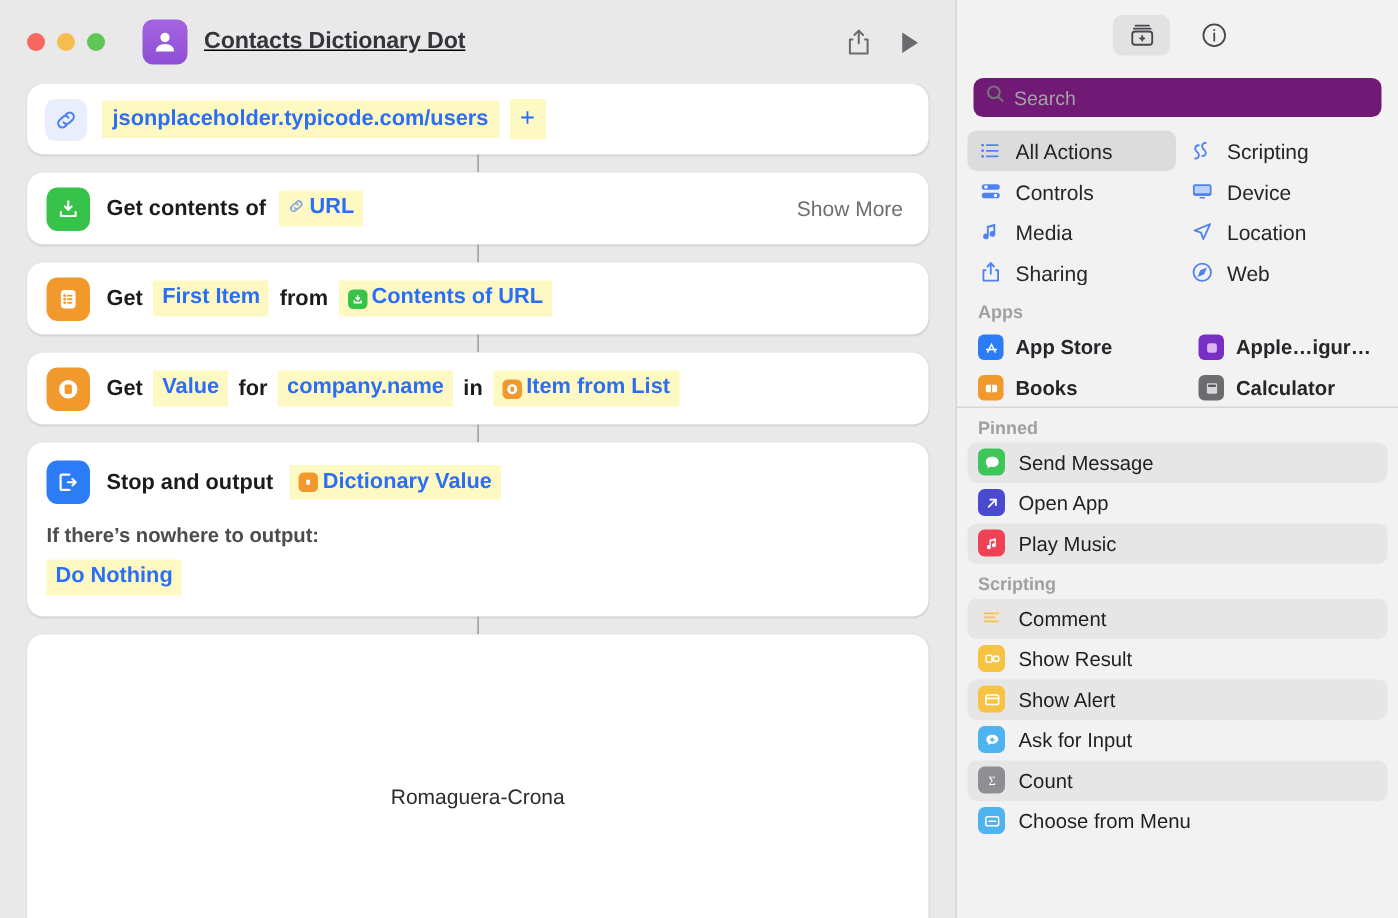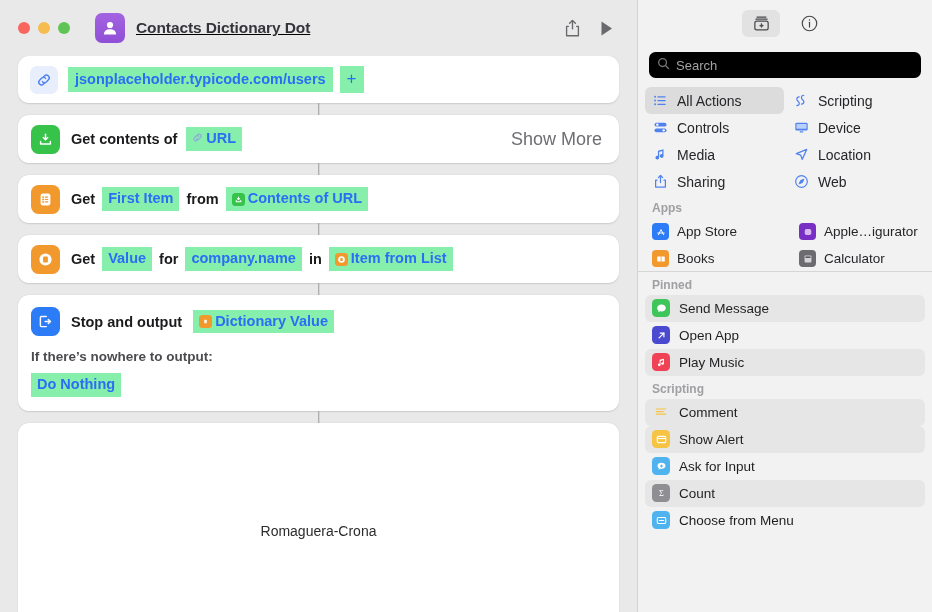--- a/index.html
+++ b/index.html
@@ -125,21 +125,21 @@
     color: #1b1b1d;
     white-space: nowrap;
   }
   .act-row { display: flex; align-items: center; gap: 7px; flex-wrap: nowrap; }
 
   
   .pill {
     display: inline-flex;
     align-items: center;
     gap: 3px;
-    background: #86efac;
+    background: #fef9c3;
     color: #2b6ef6;
     font-size: 14.5px;
     font-weight: 700;
     border-radius: 0;
     padding: 2px 6px;
     white-space: nowrap;
     line-height: 1.35;
   }
   .pill.url-pill { font-size: 14.5px; padding: 2.5px 7px; }
   .pill.plus {
@@ -155,21 +155,21 @@
     display: inline-flex;
     align-items: center;
     justify-content: center;
     flex: 0 0 auto;
   }
   .var-dot.green { background: #37c24a; }
   .var-dot.orange { background: #f2992e; }
 
   .show-more {
     margin-left: auto;
-    font-size: 18px;
+    font-size: 14px;
     color: #6e6e73;
     font-weight: 400;
     padding-right: 4px;
     white-space: nowrap;
   }
   .stop-sub {
     font-size: 13.5px;
     color: #4b4b50;
     font-weight: 700;
     margin-top: 13px;
@@ -201,21 +201,21 @@
   .side-tb-btn {
     width: 38px; height: 27px;
     border-radius: 6px;
     display: flex; align-items: center; justify-content: center;
   }
   .side-tb-btn.active { background: #e2e2e2; }
 
   .search-wrap { padding: 6px 11px 7px 11px; flex: 0 0 auto; }
   .search-box {
     height: 26px;
-    background: #000000;
+    background: #701a75;
     border-radius: 6.5px;
     display: flex;
     align-items: center;
     padding: 0 8px;
     gap: 6px;
   }
   .search-placeholder {
     font-size: 13px;
     color: #a3a3a6;
   }
@@ -248,20 +248,21 @@
     font-weight: 700;
     color: #a0a0a4;
     padding: 6px 14px 3px 14px;
   }
   .app-grid {
     padding: 0 7px;
     display: grid;
     grid-template-columns: 1fr 1fr;
     column-gap: 14px;
     flex: 0 0 auto;
+    font-weight: bold;
   }
   .app-item {
     height: 27px;
     display: flex;
     align-items: center;
     gap: 8px;
     padding: 0 7px;
     border-radius: 6px;
     font-size: 13.5px;
     color: #26262a;
@@ -661,20 +662,29 @@
       <div class="list-row alt">
         <span class="list-ico">
           <svg width="14" height="14" viewBox="0 0 14 14" fill="#f6c343">
             <rect x="1.8" y="3.4" width="10.4" height="1.15" rx="0.57"></rect>
             <rect x="1.8" y="6" width="8" height="1.15" rx="0.57"></rect>
             <rect x="1.8" y="8.6" width="10.4" height="1.15" rx="0.57"></rect>
           </svg>
         </span>
         <span>Comment</span>
       </div>
+      <div class="list-row">
+        <span class="list-ico" style="background:#f6c343;">
+          <svg width="13" height="13" viewBox="0 0 14 14" fill="none" stroke="#ffffff" stroke-width="1.1">
+            <rect x="2.6" y="4.2" width="4.2" height="5" rx="1"></rect>
+            <circle cx="9.8" cy="6.7" r="2"></circle>
+          </svg>
+        </span>
+        <span>Show Result</span>
+      </div>
       <div class="list-row alt">
         <span class="list-ico" style="background:#f6c343;">
           <svg width="13" height="13" viewBox="0 0 14 14" fill="none" stroke="#ffffff" stroke-width="1.15">
             <rect x="2.4" y="3.6" width="9.2" height="6.8" rx="1.3"></rect>
             <path d="M2.4 6h9.2"></path>
           </svg>
         </span>
         <span>Show Alert</span>
       </div>
       <div class="list-row">

